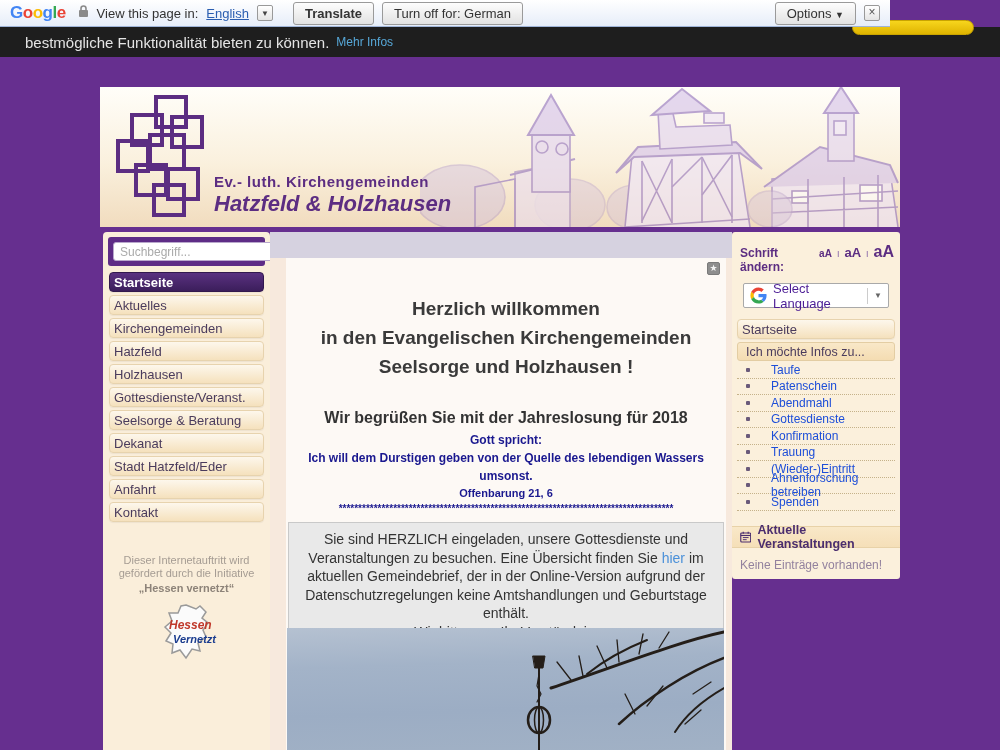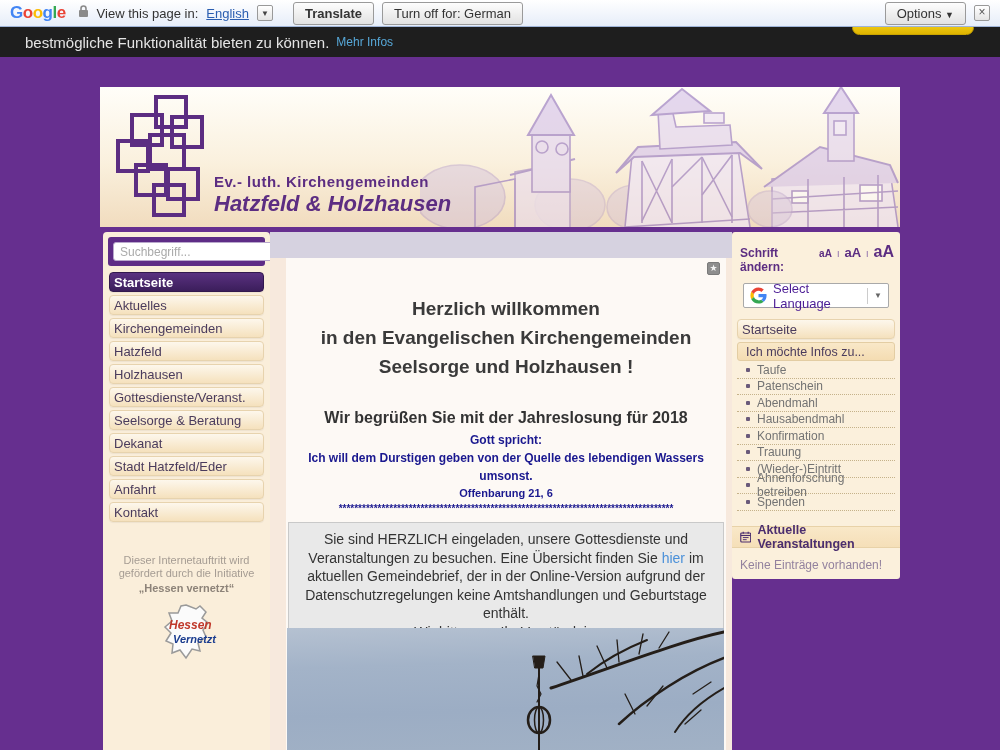--- a/index.html
+++ b/index.html
@@ -1,21 +1,21 @@
 <!DOCTYPE html>
 <html><head>
 <meta charset="utf-8">
 <style>
   * { margin:0; padding:0; box-sizing:border-box; }
   html,body { width:1000px; height:750px; }
   body { font-family:"Liberation Sans", sans-serif; }
   .page { position:relative; width:1000px; height:750px; background:#662f8f; overflow:hidden; }
 
   
-  .gt-bar { position:absolute; left:0; top:0; width:1000px; height:27px; z-index:10;
+  .gt-bar { position:absolute; left:0; top:0; width:890px; height:27px; z-index:10;
     background:linear-gradient(#ffffff,#e6edf9); border-bottom:1px solid #9fb4d8;
     display:flex; align-items:center; padding:0 10px; gap:8px; }
   .g-logo { font-size:17px; font-weight:bold; letter-spacing:-0.5px; margin-right:4px; }
   .g-b { color:#4285F4; } .g-r { color:#EA4335; } .g-y { color:#FBBC05; } .g-g { color:#34A853; }
   .gt-label { font-size:13px; color:#333; }
   .gt-lang { font-size:13px; color:#2a5db0; text-decoration:underline; cursor:pointer; }
   .gt-lang-dd { width:16px; height:16px; border:1px solid #999; background:linear-gradient(#fff,#e4e4e4);
     font-size:8px; color:#444; display:flex; align-items:center; justify-content:center; border-radius:2px; cursor:pointer; }
   .gt-btn { background:linear-gradient(#fdfdfd,#e2e2e2); border:1px solid #9a9a9a; border-radius:3px;
     padding:3px 11px; font-size:13px; color:#333; font-family:"Liberation Sans",sans-serif; cursor:pointer; }
@@ -97,22 +97,22 @@
     border:1px solid #a9a9a9; border-radius:2px; display:flex; align-items:center; padding:0 6px;
     gap:6px; cursor:pointer; }
   .lang-widget .txt { font-size:13px; color:#4c1d95; flex:1; }
   .lang-widget .div { width:1px; height:16px; background:#ccc; }
   .lang-widget .arr { font-size:8px; color:#666; }
   .right-menu { margin-top:11px; padding:0 5px; }
   .right-menu .menu-item { margin:0 0 3px 0; }
   .infos-header { height:19px; background:linear-gradient(#f9e8c8,#f4dcb2); border:1px solid #e3cda3;
     border-radius:3px; display:flex; align-items:center; padding-left:8px; font-size:12.5px;
     color:#4a3b5c; margin-bottom:1px; cursor:pointer; }
-  .info-item { height:16.5px; display:flex; align-items:center; gap:7px; padding-left:9px;
-    font-size:12px; color:#737373; border-bottom:1px dotted #c5b28a; cursor:pointer; }
+  .info-item { height:16.5px; display:flex; align-items:center; gap:21px; padding-left:9px;
+    font-size:12px; color:#1d4ed8; border-bottom:1px dotted #c5b28a; cursor:pointer; }
   .bullet { width:4px; height:4px; background:#6a5a7a; border-radius:1px; flex:0 0 auto; }
   .events-header { margin-top:15px; height:22px; background:linear-gradient(#f9e8c8,#f5dfb8);
     border-top:1px solid #e8d2a8; border-bottom:1px solid #e8d2a8; display:flex; align-items:center;
     gap:6px; padding-left:8px; font-size:12.5px; font-weight:bold; color:#4a2d6e; }
   .events-empty { margin:10px 8px; font-size:12px; color:#93829e; }
 </style>
 </head>
 <body>
 
 <div class="page">
@@ -327,21 +327,21 @@
       <div class="info-item">
           <span class="bullet"></span>
           <span>Patenschein</span>
         </div>
       <div class="info-item">
           <span class="bullet"></span>
           <span>Abendmahl</span>
         </div>
       <div class="info-item">
           <span class="bullet"></span>
-          <span>Hausabendmahl</span>
+          <span>Gottesdienste</span>
         </div>
       <div class="info-item">
           <span class="bullet"></span>
           <span>Konfirmation</span>
         </div>
       <div class="info-item">
           <span class="bullet"></span>
           <span>Trauung</span>
         </div>
       <div class="info-item">

